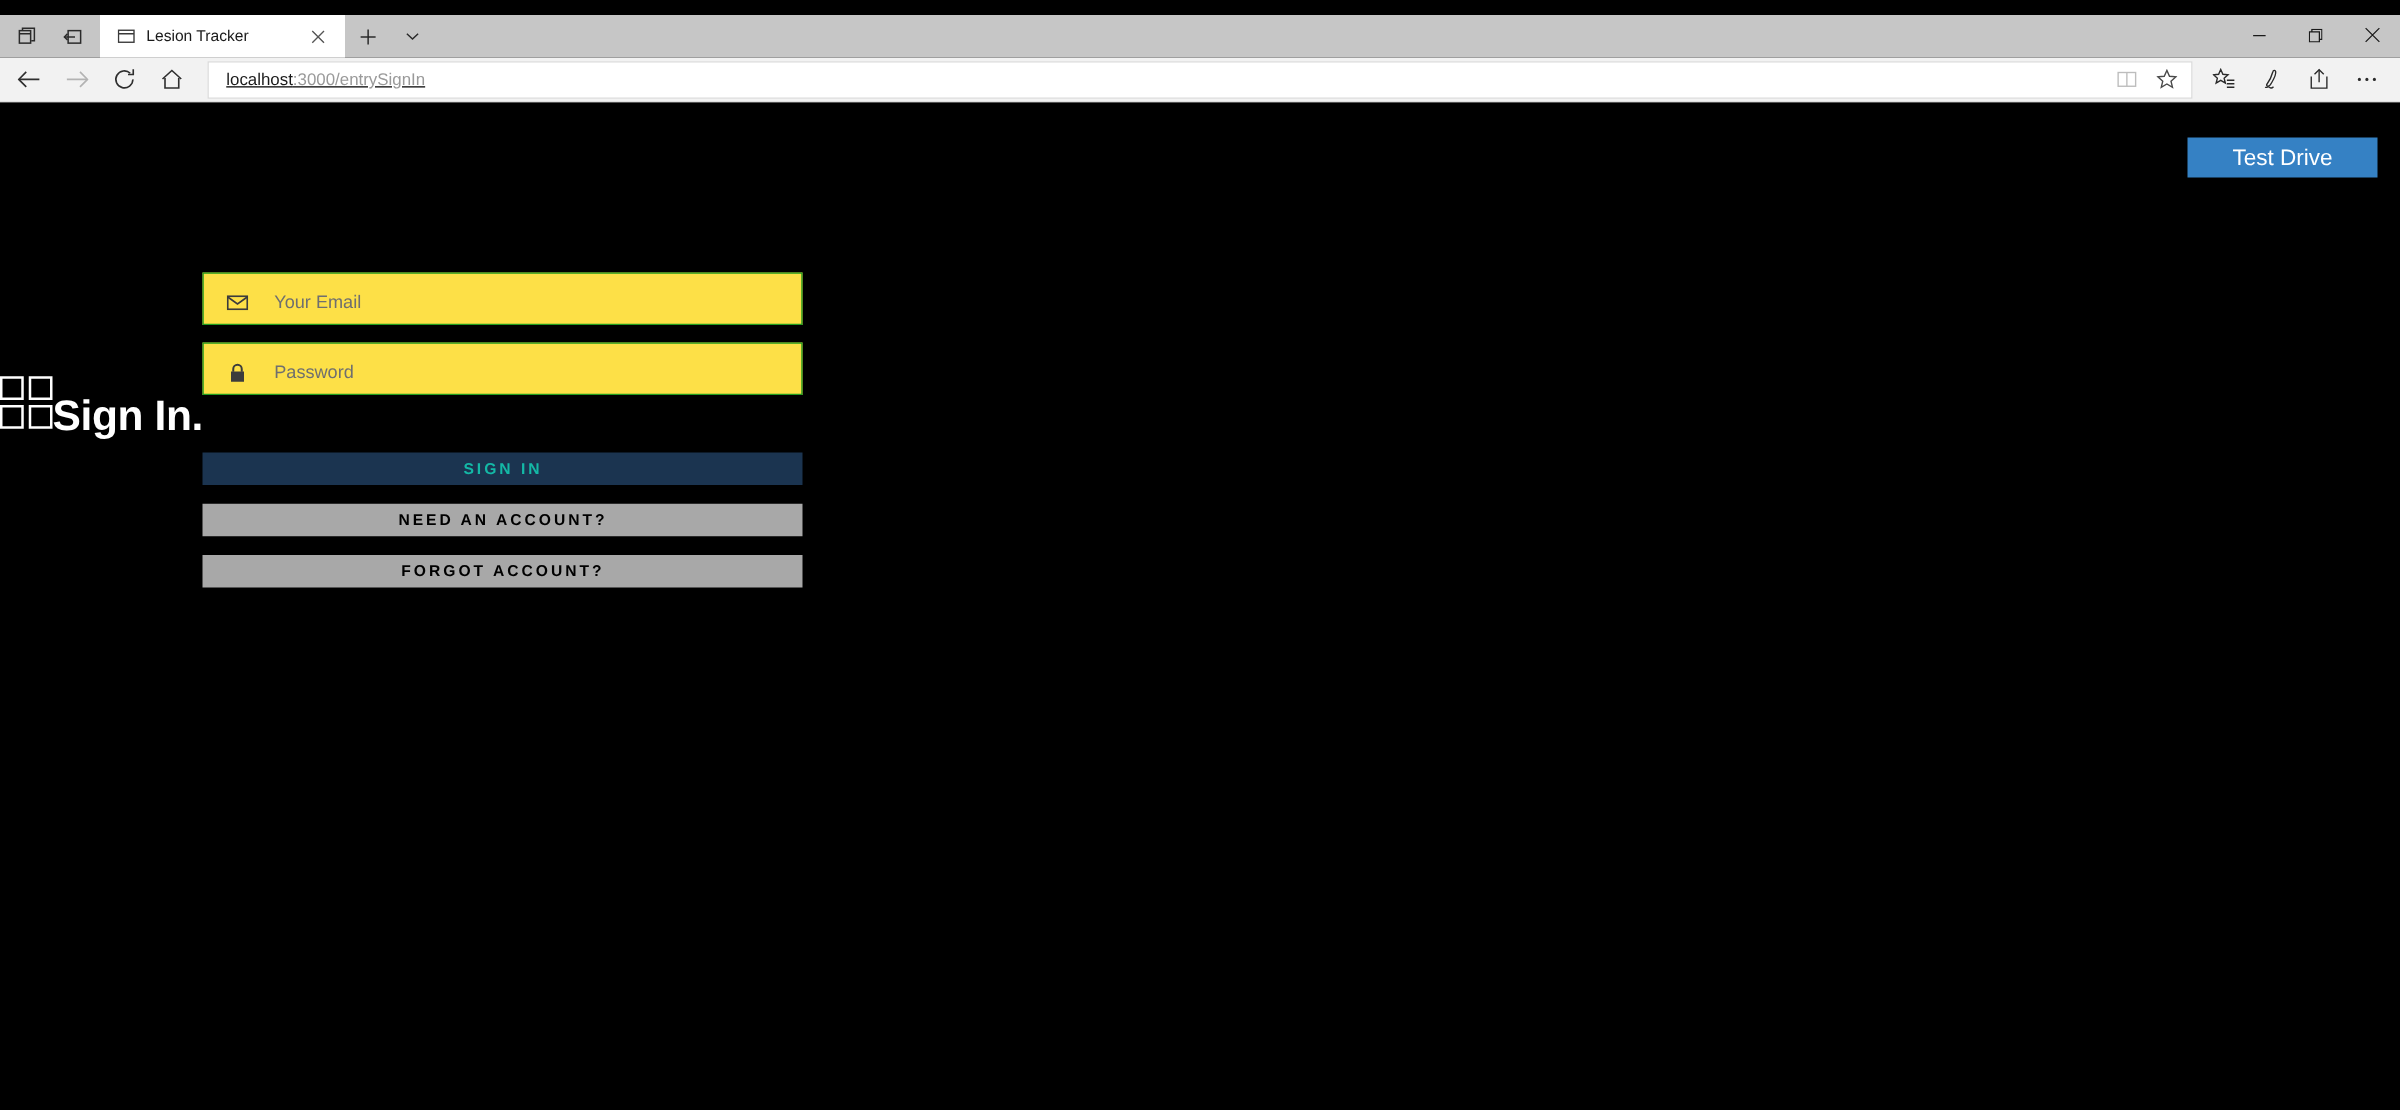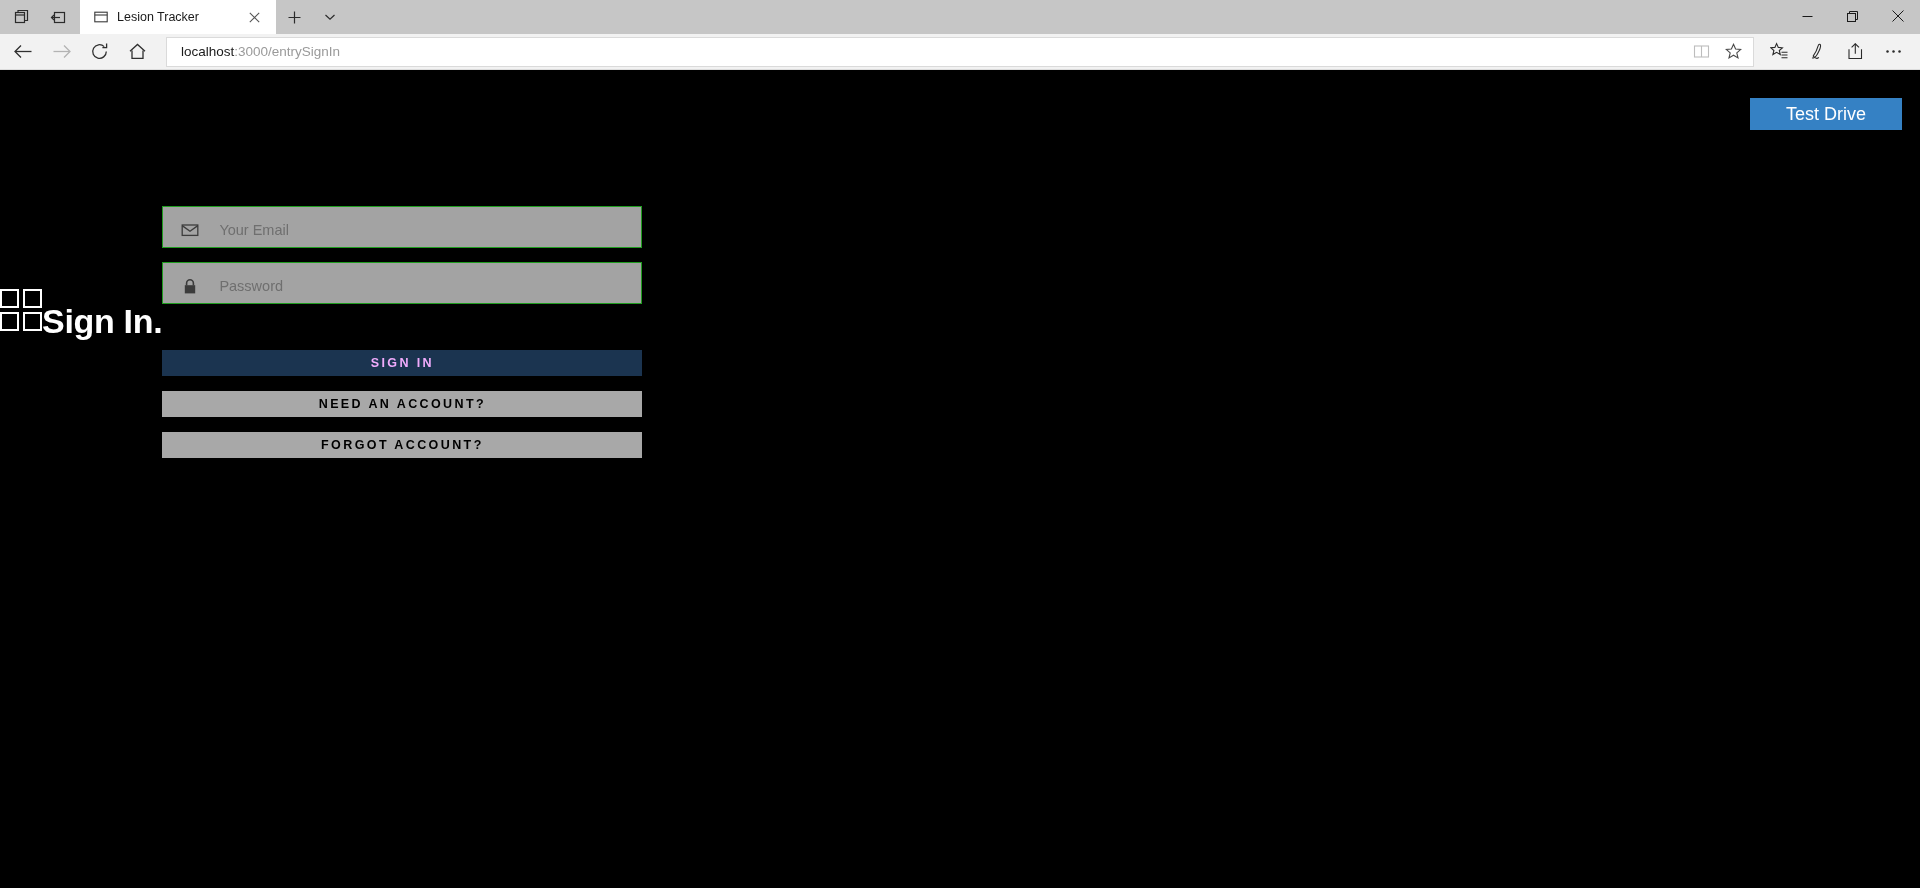--- a/index.html
+++ b/index.html
@@ -15,20 +15,21 @@
   
   .browser { width: 1920px; height: 888px; display: flex; flex-direction: column; }
 
   .titlebar {
     height: 34px;
     background: #c6c6c6;
     display: flex;
     align-items: flex-start;
     position: relative;
     flex: 0 0 34px;
+    margin-top: 12px;
   }
   .chrome-left-icons {
     display: flex; align-items: center;
     height: 34px; padding: 0 4px;
   }
   .chrome-icon-btn {
     width: 36px; height: 30px;
     display: flex; align-items: center; justify-content: center;
     color: #2b2b2b;
   }
@@ -72,20 +73,21 @@
   }
 
   .toolbar {
     height: 36px;
     background: #f2f2f2;
     display: flex; align-items: center;
     padding: 0 8px 0 4px;
     gap: 0px;
     flex: 0 0 36px;
     border-bottom: 1px solid #dcdcdc;
+    text-decoration: underline;
   }
   .nav-btn {
     width: 38px; height: 34px;
     display: flex; align-items: center; justify-content: center;
     color: #2f2f2f;
   }
   .nav-btn.disabled { color: #b3b3b3; }
 
   .urlbar {
     flex: 1;
@@ -166,21 +168,21 @@
 
   .form {
     margin-top: 44px;
     width: 480px;
     display: flex;
     flex-direction: column;
   }
 
   .field {
     height: 42px;
-    background: #a3a3a3;
+    background: #fde047;
     border: 1px solid #1f9c1f;
     display: flex;
     align-items: center;
     padding: 6px 10px 0 16px;
   }
   .field + .field { margin-top: 14px; }
   .field-icon {
     width: 22px; height: 22px;
     display: flex; align-items: center; justify-content: center;
     color: #3c3c3c;
@@ -205,21 +207,21 @@
     width: 100%;
     font-family: "Liberation Sans", sans-serif;
     font-size: 12.5px;
     letter-spacing: 2.4px;
     display: flex; align-items: center; justify-content: center;
     cursor: pointer;
   }
   .btn-primary {
     margin-top: 46px;
     background: #1b3450;
-    color: #f0abfc;
+    color: #14b8a6;
     font-weight: bold;
   }
   .btn-secondary {
     margin-top: 15px;
     background: #a8a8a8;
     color: #000000;
     font-weight: bold;
   }
 </style>
 </head>

